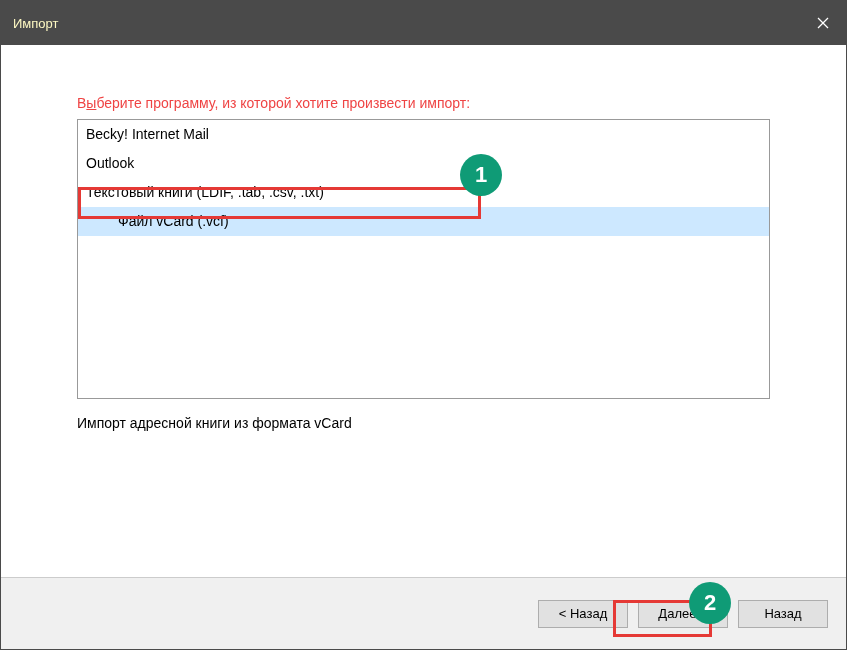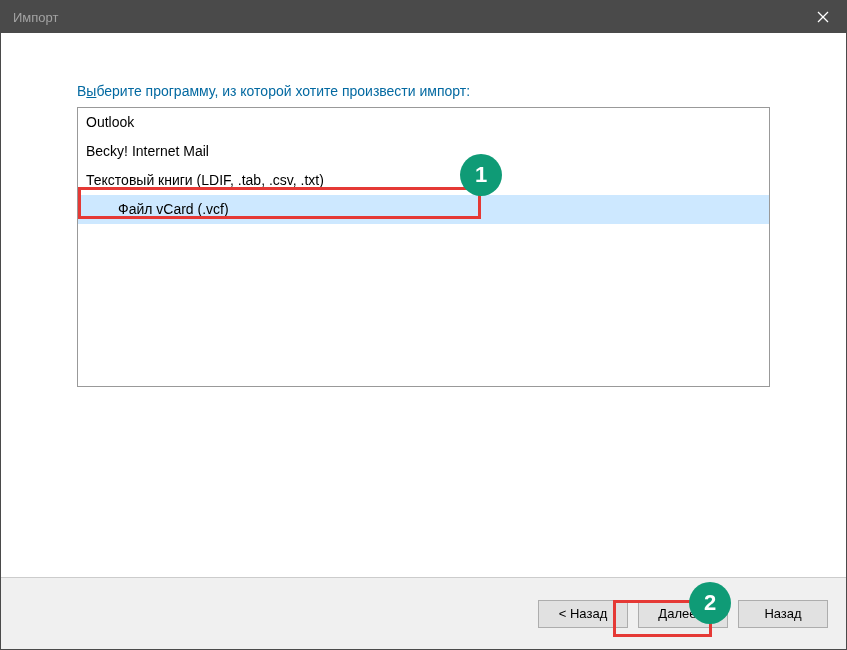--- a/index.html
+++ b/index.html
@@ -9,23 +9,23 @@
       font-family: "Segoe UI", Tahoma, sans-serif;
     }
     body {
       width: 847px;
       height: 650px;
       background: #fff;
       position: relative;
       border: 1px solid #4a4a4a;
     }
     .titlebar {
-      height: 32px;
+      height: 44px;
       background: #4a4a4a;
-      color: #a3a3a3;
+      color: #fef9c3;
       display: flex;
       align-items: center;
       padding-left: 12px;
       font-size: 13px;
     }
     .titlebar-title {
       flex: 1;
     }
     .close-btn {
       width: 46px;
@@ -39,21 +39,21 @@
     }
     .close-btn svg {
       width: 12px;
       height: 12px;
     }
     .content {
       padding: 50px 76px 0 76px;
     }
     .prompt-label {
       font-size: 14px;
-      color: #0369a1;
+      color: #ef4444;
       margin-bottom: 8px;
     }
     .prompt-label .mnemonic {
       text-decoration: underline;
     }
     .listbox {
       border: 1px solid #999;
       height: 280px;
       background: #fff;
       overflow: hidden;
@@ -153,26 +153,27 @@
     </svg>
   </div>
 </div>
 
 <div class="content">
   <div class="prompt-label">
     <span>В</span><span class="mnemonic">ы</span><span>берите программу, из которой хотите произвести импорт:</span>
   </div>
 
   <div class="listbox">
+    <div class="list-item">Becky! Internet Mail</div>
     <div class="list-item">Outlook</div>
-    <div class="list-item">Becky! Internet Mail</div>
     <div class="list-item">Текстовый книги (LDIF, .tab, .csv, .txt)</div>
     <div class="list-item selected">Файл vCard (.vcf)</div>
   </div>
 
+  <div class="description">Импорт адресной книги из формата vCard</div>
 </div>
 
 <div class="button-bar">
   <button class="btn">&lt; Назад</button>
   <button class="btn">Далее &gt;</button>
   <button class="btn">Назад</button>
 </div>
 
 <div id="anno-box-1" class="annotation-box"></div>
 <div id="anno-circle-1" class="annotation-circle">1</div>

